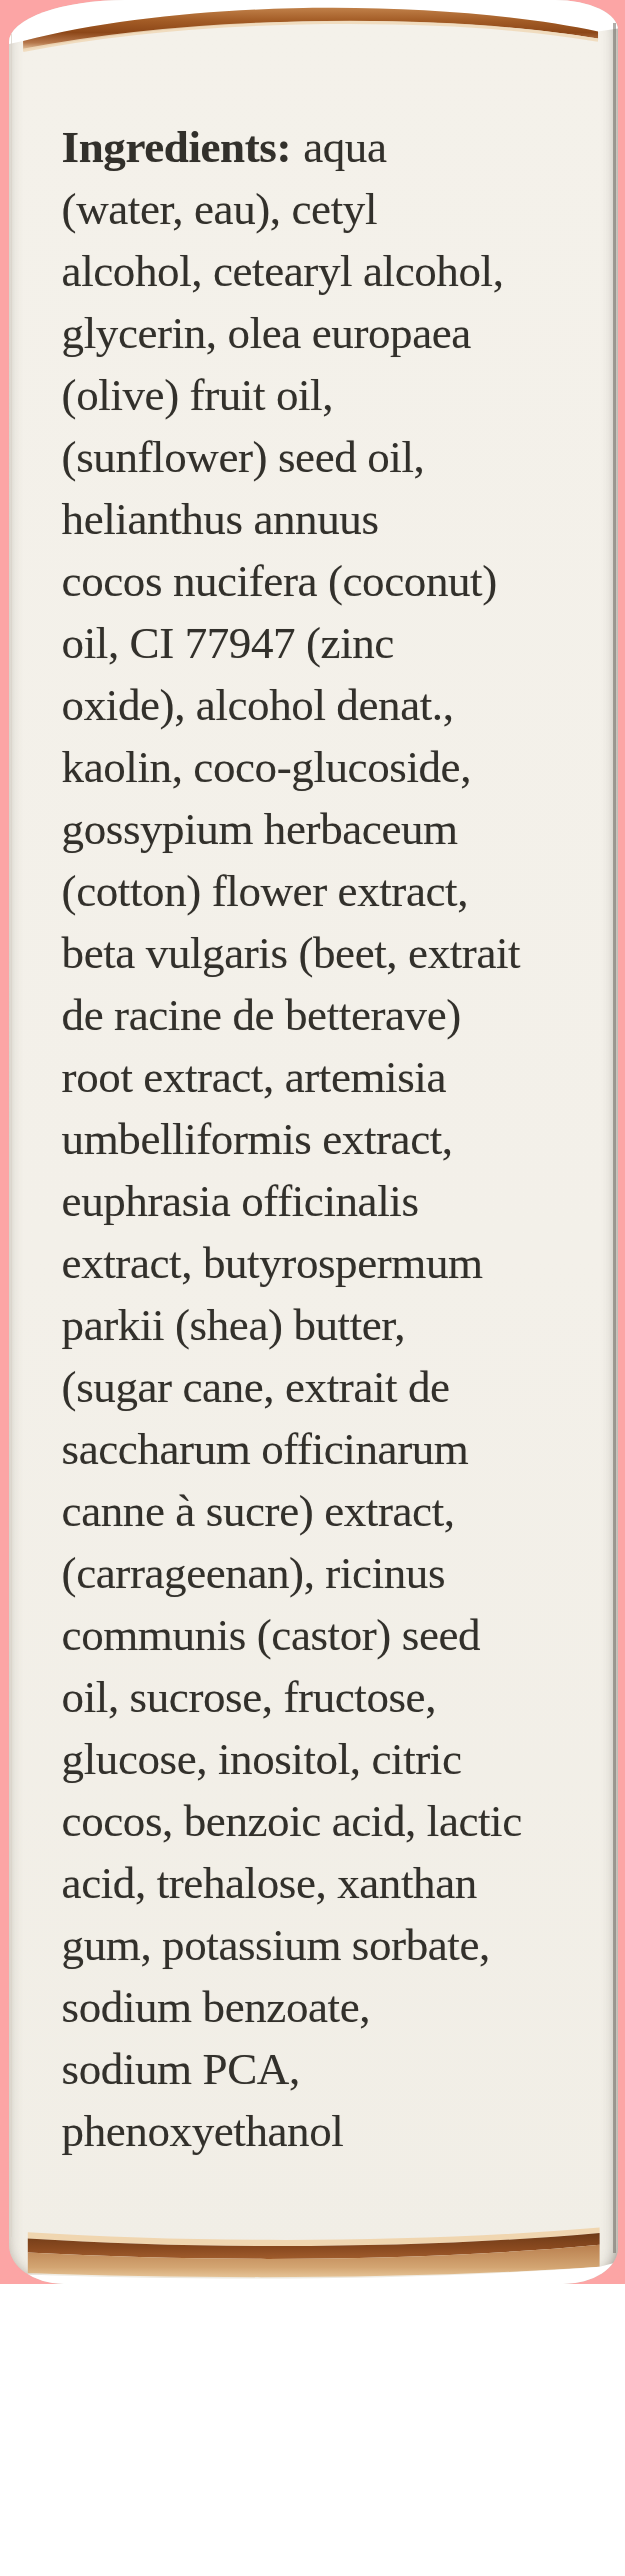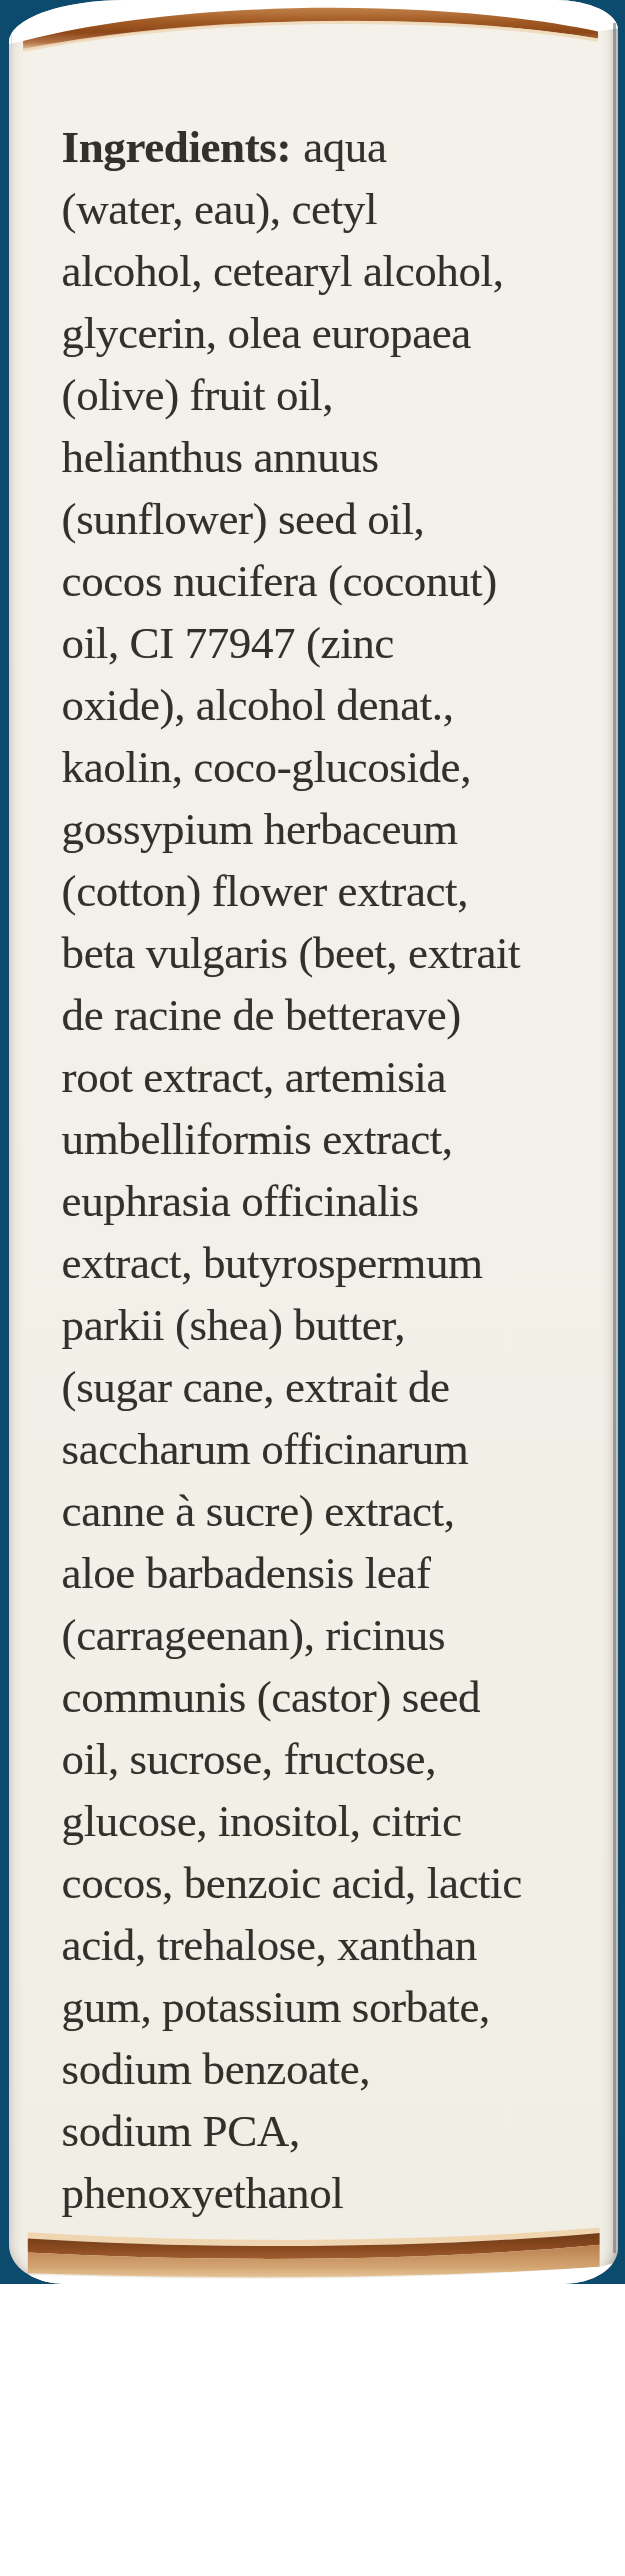--- a/index.html
+++ b/index.html
@@ -4,21 +4,21 @@
 <style>
   html, body {
     margin: 0;
     padding: 0;
     background: #ffffff;
   }
   .photo {
     position: relative;
     width: 625px;
     height: 2284px;
-    background: #0c4a6e;
+    background: #fca5a5;
     overflow: hidden;
     font-family: "Liberation Serif", serif;
   }
   
   .box-face {
     position: absolute;
     left: 8.6px;
     right: 7px;
     top: 0;
     bottom: 0;
@@ -99,39 +99,38 @@
 
     <div class="text-block">
       <div class="line">
         <span class="bold-lead">Ingredients:</span><span>aqua</span>
       </div>
       <div>
           <div class="line">(water, eau), cetyl</div>
           <div class="line">alcohol, cetearyl alcohol,</div>
           <div class="line">glycerin, olea europaea</div>
           <div class="line">(olive) fruit oil,</div>
+          <div class="line">(sunflower) seed oil,</div>
           <div class="line">helianthus annuus</div>
-          <div class="line">(sunflower) seed oil,</div>
           <div class="line">cocos nucifera (coconut)</div>
           <div class="line">oil, CI 77947 (zinc</div>
           <div class="line">oxide), alcohol denat.,</div>
           <div class="line">kaolin, coco-glucoside,</div>
           <div class="line">gossypium herbaceum</div>
           <div class="line">(cotton) flower extract,</div>
           <div class="line">beta vulgaris (beet, extrait</div>
           <div class="line">de racine de betterave)</div>
           <div class="line">root extract, artemisia</div>
           <div class="line">umbelliformis extract,</div>
           <div class="line">euphrasia officinalis</div>
           <div class="line">extract, butyrospermum</div>
           <div class="line">parkii (shea) butter,</div>
           <div class="line">(sugar cane, extrait de</div>
           <div class="line">saccharum officinarum</div>
           <div class="line">canne à sucre) extract,</div>
-          <div class="line">aloe barbadensis leaf</div>
           <div class="line">(carrageenan), ricinus</div>
           <div class="line">communis (castor) seed</div>
           <div class="line">oil, sucrose, fructose,</div>
           <div class="line">glucose, inositol, citric</div>
           <div class="line">cocos, benzoic acid, lactic</div>
           <div class="line">acid, trehalose, xanthan</div>
           <div class="line">gum, potassium sorbate,</div>
           <div class="line">sodium benzoate,</div>
           <div class="line">sodium PCA,</div>
           <div class="line">phenoxyethanol</div>

